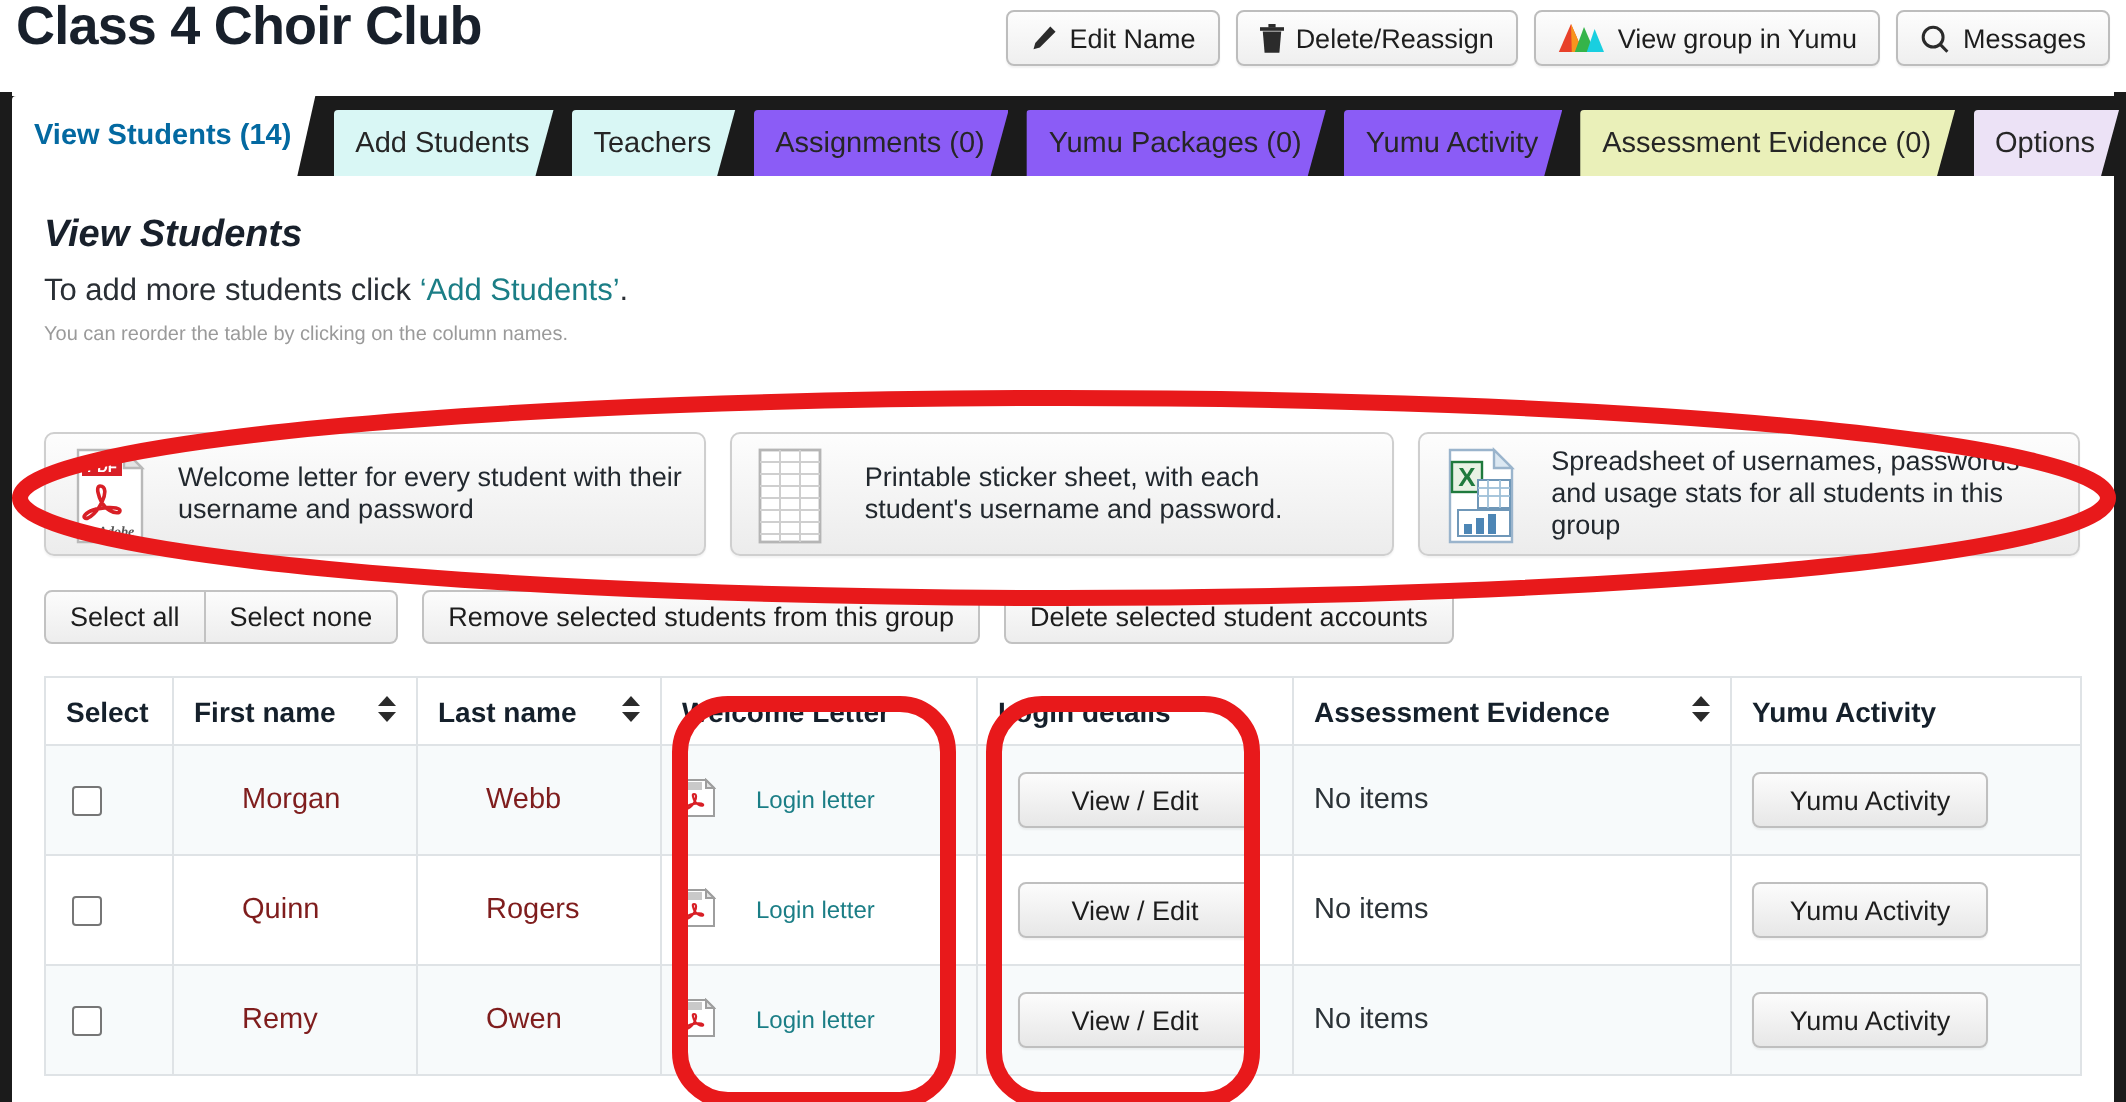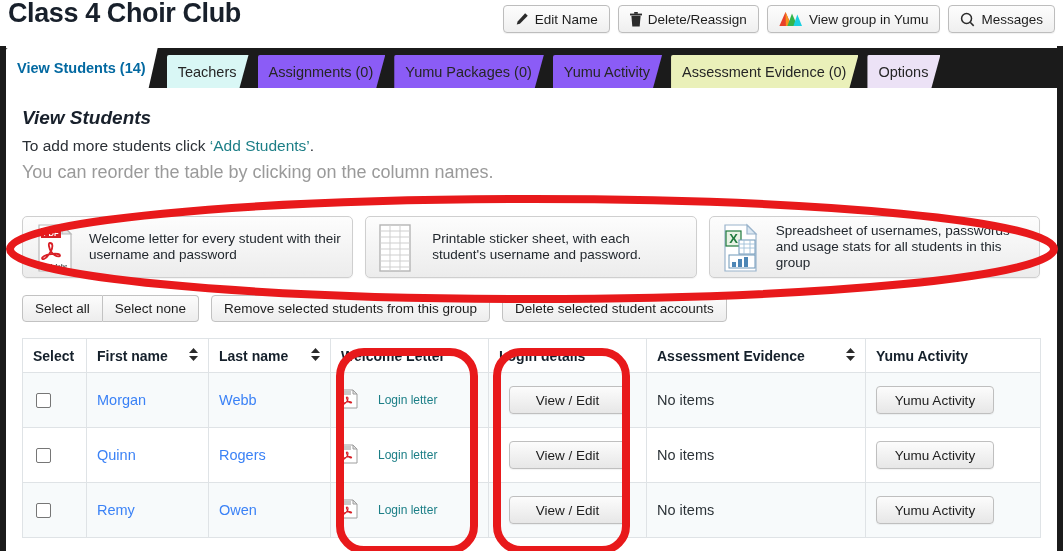--- a/index.html
+++ b/index.html
@@ -51,21 +51,21 @@
   .tab.cyan{background:#d9f7f5;}
   .tab.green{background:#8b5cf6;}
   .tab.yellow{background:#eaf0b9;}
   .tab.lilac{background:#ece2f6;}
 
   
   #content{position:absolute;left:6px;top:88px;width:1051px;height:463px;background:#ffffff;}
   #view-title{position:absolute;left:16px;top:19px;font-size:19px;font-weight:bold;color:#18202b;font-style:italic;}
   #add-line{position:absolute;left:16px;top:49px;font-size:15.5px;color:#2a2f35;}
   #add-line a{color:#1b7e86;text-decoration:none;cursor:pointer;}
-  #reorder-line{position:absolute;left:16px;top:74px;font-size:18px;color:#9a9a9a;}
+  #reorder-line{position:absolute;left:16px;top:74px;font-size:10px;color:#9a9a9a;}
 
   
   #cards{position:absolute;left:16px;top:128px;width:1018px;height:62px;display:flex;gap:12px;}
   .card{
     flex:1;display:flex;align-items:center;gap:12px;
     box-sizing:border-box;padding:0 10px;
     background:linear-gradient(#fdfdfd,#ececec);
     border:1px solid #cfcfcf;border-radius:5px;cursor:pointer;
     box-shadow:0 1px 1px rgba(0,0,0,.05);
   }
@@ -93,21 +93,21 @@
   thead th{
     height:34px;background:#ffffff;
     font-size:14px;font-weight:bold;color:#15202b;text-align:left;
     padding:0 10px;white-space:nowrap;cursor:pointer;position:relative;
   }
   thead th.nosort{cursor:default;}
   .sort{position:absolute;right:10px;top:50%;transform:translateY(-50%);}
   tbody td{height:55px;padding:0 10px;font-size:14.5px;color:#2c3338;}
   tbody tr:nth-child(odd) td{background:#f7fafb;}
   tbody tr:nth-child(even) td{background:#ffffff;}
-  .name{color:#3b82f6;cursor:pointer;}
+  .name{color:#7f1d1d;cursor:pointer;margin-left:24px;}
   .letterlink{display:flex;align-items:center;gap:20px;color:#1b7e86;cursor:pointer;font-size:12px;}
   .vebtn{
     display:block;margin:0 auto;width:118px;height:28px;
     background:linear-gradient(#fcfcfc,#e7e7e7);
     border:1px solid #bfbfbf;border-radius:4px;
     font-size:13.5px;color:#1d1d1d;cursor:pointer;
     box-shadow:0 1px 1px rgba(0,0,0,.05);
     font-family:"Liberation Sans", sans-serif;
   }
   .yabtn{
@@ -181,20 +181,23 @@
         <span>Messages</span>
       </div>
 
     </div>
   </div>
 
   <div id="tabstrip">
     <div id="tabs">
       <div class="tab active">
           <span>View Students (14)</span>
+        </div>
+      <div class="tab cyan">
+          <span>Add Students</span>
         </div>
       <div class="tab cyan">
           <span>Teachers</span>
         </div>
       <div class="tab green">
           <span>Assignments (0)</span>
         </div>
       <div class="tab green">
           <span>Yumu Packages (0)</span>
         </div>

